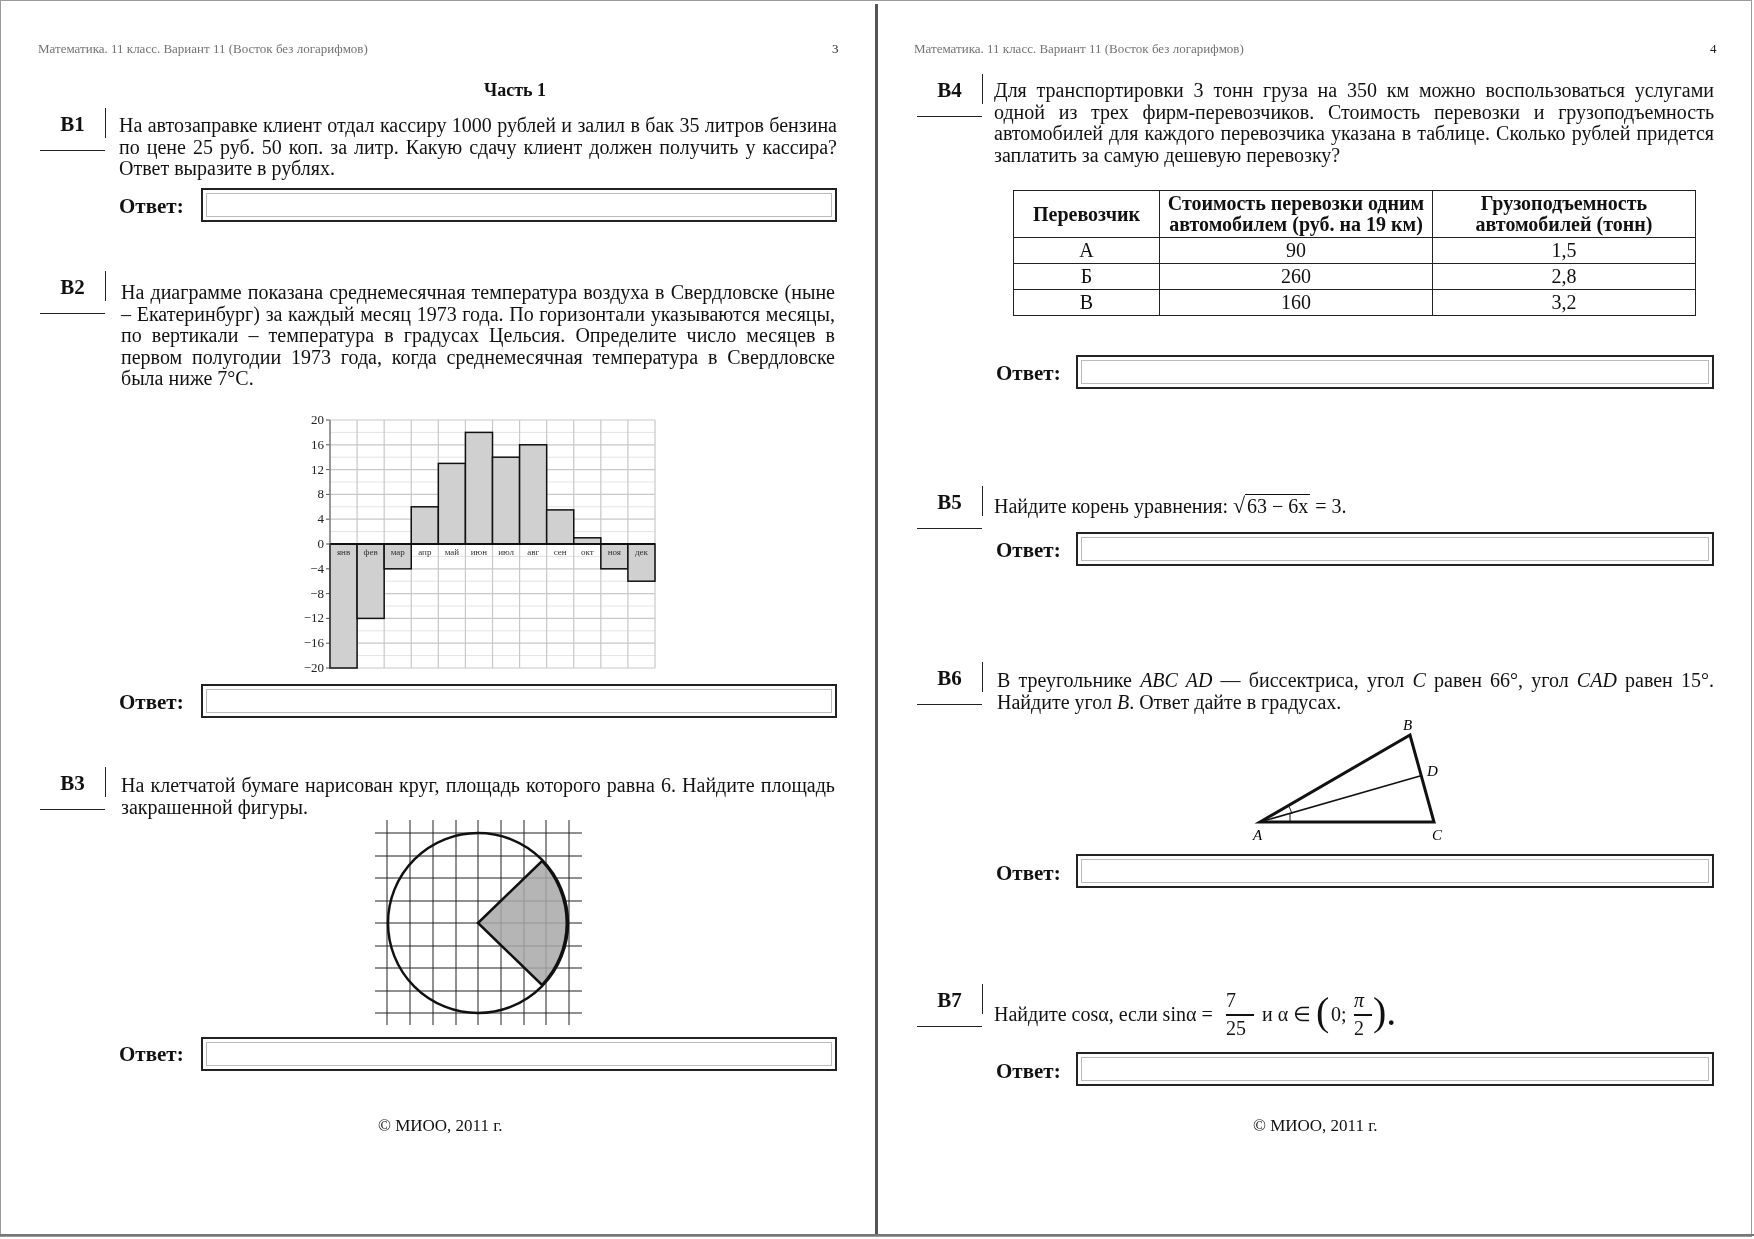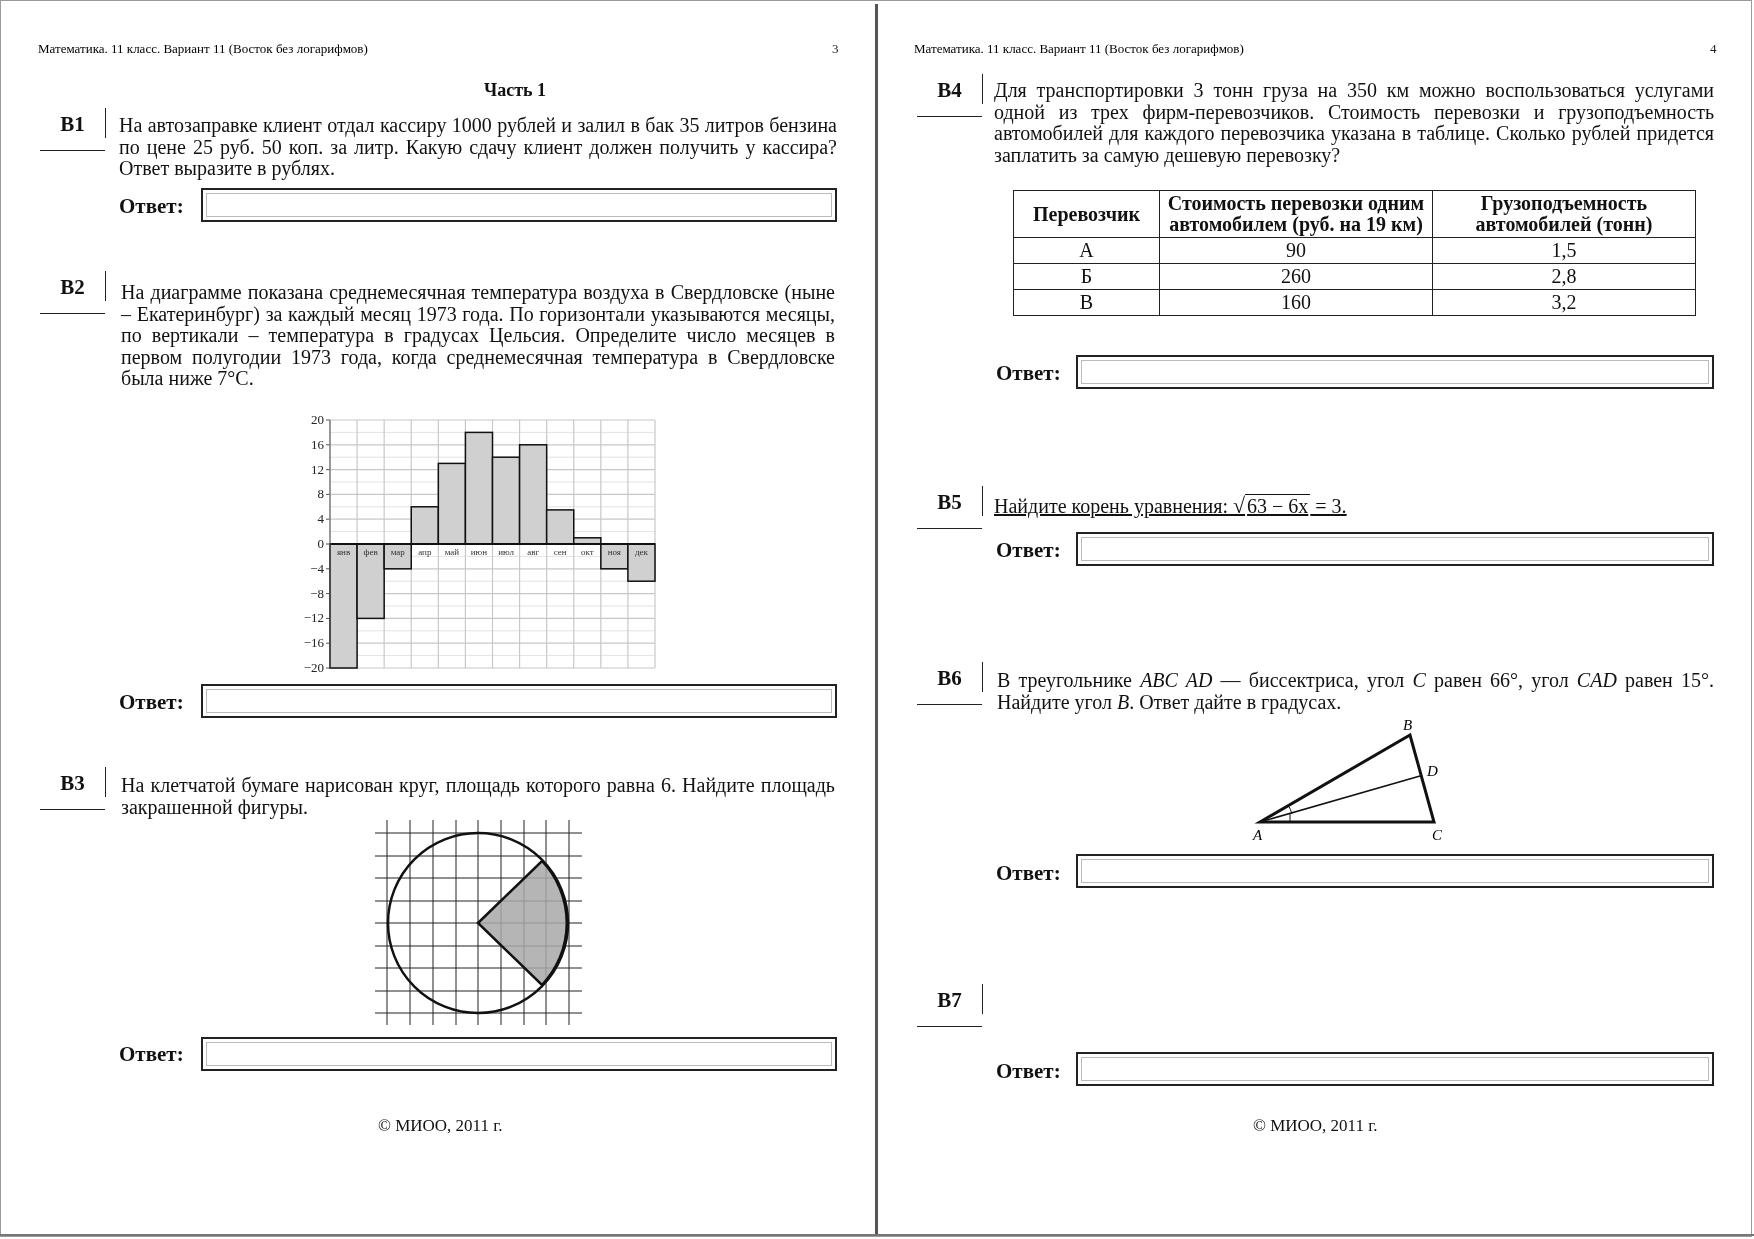--- a/index.html
+++ b/index.html
@@ -5,41 +5,41 @@
   html, body { margin: 0; padding: 0; background: #ffffff; }
   body { width: 1754px; height: 1239px; position: relative; overflow: hidden;
          font-family: "DejaVu Serif", "Liberation Serif", serif; color: #111; }
   .frame { position: absolute; left: 0; top: 0; width: 1752px; height: 1237px;
            border: 1px solid #9a9a9a; box-sizing: border-box; }
   .divider { position: absolute; left: 875px; top: 4px; width: 3px; height: 1230px; background: #555; }
   .bottom-line { position: absolute; left: 0; top: 1234px; width: 1754px; height: 2px; background: #777; }
   .page { position: absolute; top: 0; height: 1239px; }
   .page-left { left: 0; width: 874px; }
   .page-right { left: 880px; width: 874px; }
-  .running-head { position: absolute; top: 41px; font-family: "Liberation Serif", serif; font-size: 13px; color: #000000; }
+  .running-head { position: absolute; top: 41px; font-family: "Liberation Serif", serif; font-size: 13px; color: #737373; }
   .page-num { position: absolute; top: 41px; font-family: "Liberation Serif", serif; font-size: 13px; color: #222; }
   .part-title { position: absolute; left: 0; width: 1030px; top: 80px; text-align: center;
                 font-family: "Liberation Serif", serif; font-weight: bold; font-size: 18px; }
   .qlabel { position: absolute; font-family: "Liberation Serif", serif; font-weight: bold; font-size: 21px;
             width: 65px; text-align: center; padding-bottom: 13px;
             border-bottom: 1.5px solid #222; }
   .qlabel::after { content: ""; position: absolute; right: -1px; top: -4px; width: 1.5px; height: 30px; background: #222; }
   .qtext { position: absolute; font-family: "Liberation Serif", serif; font-size: 20px; line-height: 21.5px;
            text-align: justify; text-align-last: left; }
   .answer-label { position: absolute; font-family: "Liberation Serif", serif; font-weight: bold; font-size: 21px; }
   .answer-box { position: absolute; height: 34px; border: 2px solid #222; box-sizing: border-box; background: #fff; }
   .answer-box::before { content: ""; position: absolute; left: 3px; top: 3px; right: 3px; bottom: 3px; border: 1px solid #bbb; }
   .footer { position: absolute; top: 1116px; font-family: "Liberation Serif", serif; font-size: 17px; }
   table.carriers { position: absolute; left: 133px; top: 190px; width: 683px; border-collapse: collapse;
                    font-family: "Liberation Serif", serif; font-size: 20px; }
   table.carriers th, table.carriers td { border: 1.5px solid #222; text-align: center; padding: 0 2px; }
   table.carriers th { font-weight: bold; line-height: 21px; padding: 2px 2px; }
   table.carriers td { line-height: 25px; }
   .italic { font-style: italic; }
-  .math { font-family: "Liberation Serif", serif; text-decoration: underline; }
+  .math { font-family: "Liberation Serif", serif; }
   svg text { font-family: "Liberation Serif", serif; }
 </style>
 </head>
 <body>
 
 <div class="frame"></div>
 <div class="divider"></div>
 <div class="bottom-line"></div>
 
 <div class="page page-left">
@@ -235,18 +235,31 @@
     <text x="163" y="20" font-size="15" font-style="italic" font-family="DejaVu Sans, sans-serif">B</text>
     <text x="187" y="66" font-size="15" font-style="italic" font-family="DejaVu Sans, sans-serif">D</text>
     <text x="13" y="130" font-size="15" font-style="italic" font-family="DejaVu Sans, sans-serif">A</text>
     <text x="192" y="130" font-size="15" font-style="italic" font-family="DejaVu Sans, sans-serif">C</text>
   </svg>
 
   <div class="answer-label" style="left:116px; top:861px;">Ответ:</div>
   <div class="answer-box" style="left:196px; top:854px; width:638px;"></div>
 
   <div class="qlabel" style="left:37px; top:988px;">B7</div>
+  <div class="qtext math" style="left:114px; top:990px; width:720px; height:50px; text-align:left;">
+    <span style="position:absolute; left:0; top:14px; white-space:nowrap;">Найдите cosα, если sinα =</span>
+    <span style="position:absolute; left:232px; top:0; width:28px; text-align:center;">7</span>
+    <span style="position:absolute; left:232px; top:24px; width:28px; height:1.5px; background:#111;"></span>
+    <span style="position:absolute; left:232px; top:28px; width:28px; text-align:center;">25</span>
+    <span style="position:absolute; left:268px; top:14px; white-space:nowrap;">и α ∈</span>
+    <span style="position:absolute; left:322px; top:2px; font-size:40px; line-height:40px; font-weight:lighter;">(</span>
+    <span style="position:absolute; left:337px; top:14px;">0;</span>
+    <span style="position:absolute; left:360px; top:0; width:18px; text-align:center; font-style:italic;">π</span>
+    <span style="position:absolute; left:360px; top:24px; width:18px; height:1.5px; background:#111;"></span>
+    <span style="position:absolute; left:360px; top:28px; width:18px; text-align:center;">2</span>
+    <span style="position:absolute; left:379px; top:2px; font-size:40px; line-height:40px;">).</span>
+  </div>
 
   <div class="answer-label" style="left:116px; top:1059px;">Ответ:</div>
   <div class="answer-box" style="left:196px; top:1052px; width:638px;"></div>
 
   <div class="footer" style="left:373px;">© МИОО, 2011 г.</div>
 </div>
 
 </body></html>

